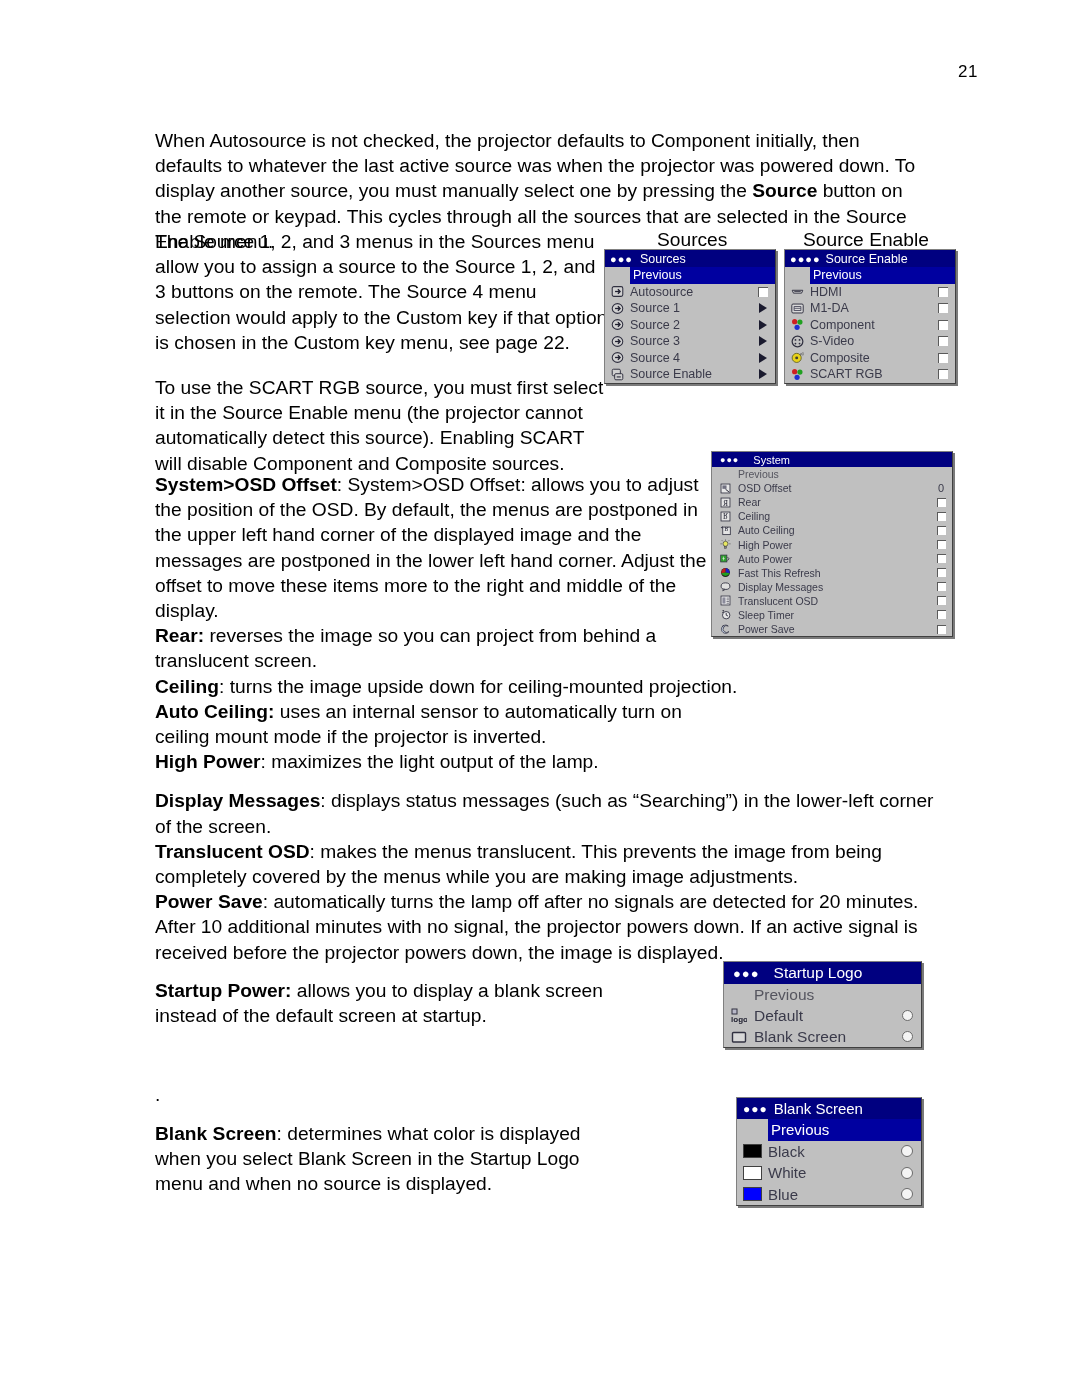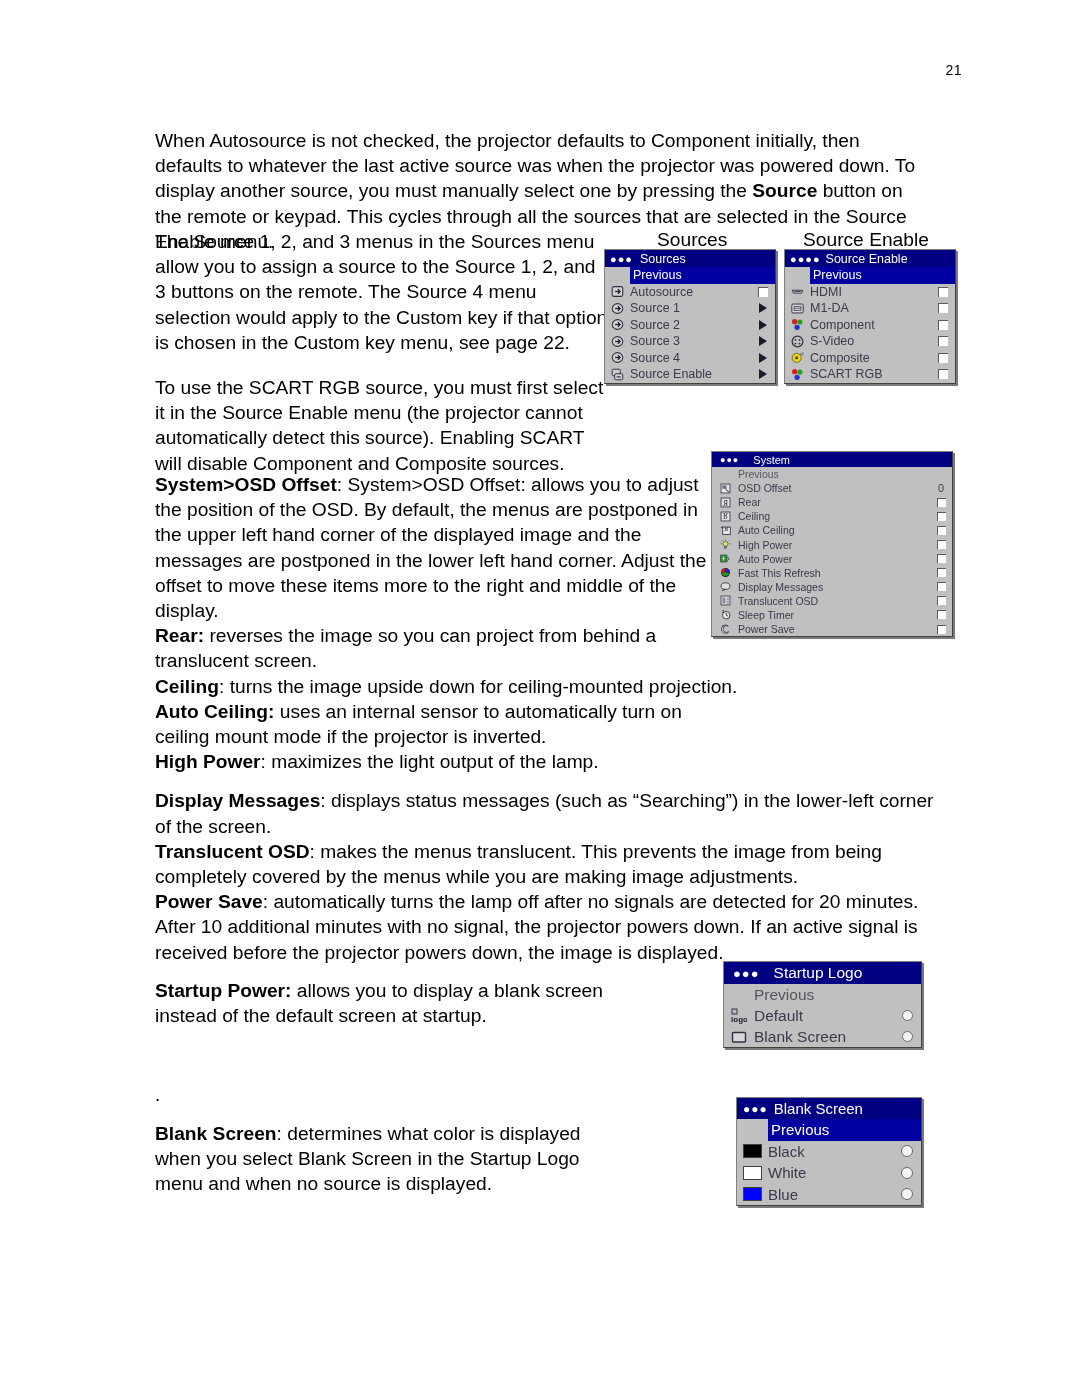--- a/index.html
+++ b/index.html
@@ -13,22 +13,22 @@
     position: relative;
     font-family: "Liberation Sans", sans-serif;
     color: #000000;
     overflow: hidden;
   }
 
   
   .page-number {
     position: absolute;
     top: 62px;
-    right: 118px;
-    font-size: 14px;
+    right: 102px;
+    font-size: 17px;
     letter-spacing: .5px;
   }
 
   
   .body-col {
     position: absolute;
     left: 155px;
     font-size: 19.2px;
     line-height: 25.2px;
     text-align: left;

